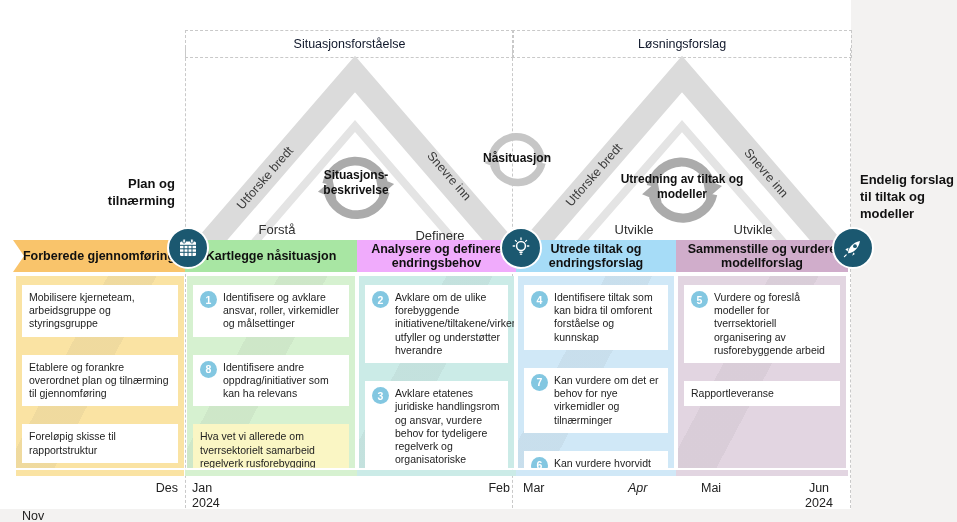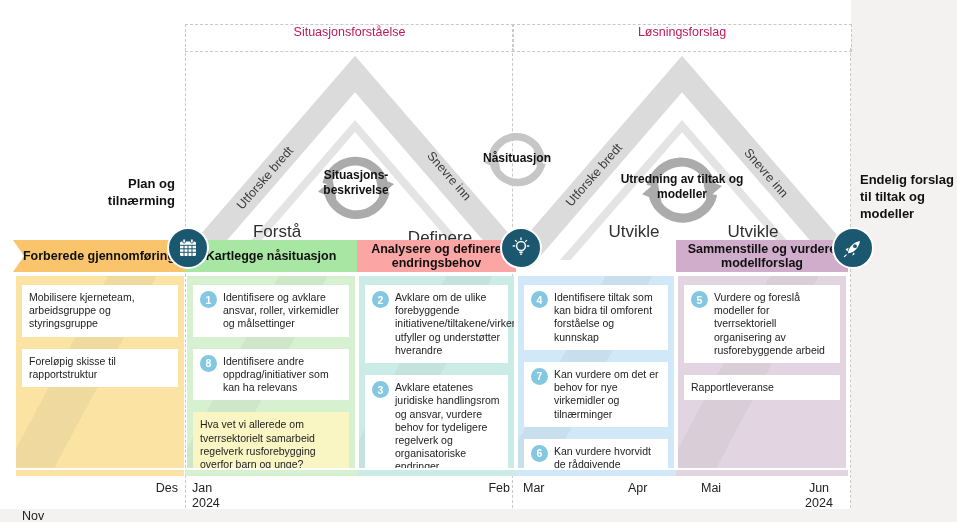--- a/index.html
+++ b/index.html
@@ -2,36 +2,36 @@
 <html><head>
 <meta charset="utf-8">
 <style>
   html,body{margin:0;padding:0;background:#fff;}
   .stage{position:relative;width:957px;height:522px;overflow:hidden;background:#ffffff;
          font-family:"Liberation Sans",sans-serif;color:#1a1a1a;}
   .abs{position:absolute;}
   .gray-right{left:851px;top:0;width:106px;height:509px;background:#f3f2f1;}
   .gray-bottom{left:0;top:509px;width:957px;height:13px;background:#f3f2f1;}
   .vdash{width:0;border-left:1px dashed #c9c9c9;}
-  .phase-box{top:24px;height:26px;border:1px dashed #c9c9c9;display:flex;justify-content:center;
-             font-size:12.5px;color:#be185d;}
+  .phase-box{top:30px;height:26px;border:1px dashed #c9c9c9;display:flex;align-items:center;justify-content:center;
+             font-size:12.5px;color:#0f172a;}
   .ctr{position:absolute;transform:translate(-50%,0);white-space:nowrap;}
   .rot{position:absolute;transform:translate(-50%,-50%) rotate(-49deg);font-size:12.5px;color:#3a3a3a;white-space:nowrap;}
   .rot.r{transform:translate(-50%,-50%) rotate(49deg);}
   .loop-label{position:absolute;transform:translate(-50%,0);text-align:center;font-weight:bold;font-size:12px;color:#111;line-height:1.25;}
-  .stageword{font-size:17px;color:#2f2f2f;}
+  .stageword{font-size:13px;color:#2f2f2f;}
   .side-label{font-weight:bold;font-size:13px;line-height:1.3;color:#111;}
   .band{top:240px;height:32px;display:flex;align-items:center;justify-content:center;text-align:center;
         font-weight:bold;font-size:12.5px;line-height:1.15;color:#101010;}
   .b1{background:#F9C46B;clip-path:polygon(0 0,100% 0,100% 100%,0 100%,11px 50%);}
   .b2{background:#A8E6A3;}
-  .b3{background:#fca5a5;}
+  .b3{background:#f0abfc;}
   .b4{background:#A6DCF7;}
   .b5{background:#D0ADCB;}
-  .p{top:276px;height:192px;box-sizing:border-box;padding:9px 6px;display:flex;flex-direction:column;gap:12px;overflow:hidden;}
+  .p{top:276px;height:192px;box-sizing:border-box;padding:9px 6px;display:flex;flex-direction:column;gap:18px;overflow:hidden;}
   .p::before{content:"";position:absolute;inset:0;pointer-events:none;
              background:linear-gradient(118deg,transparent 34%,rgba(100,100,100,0.07) 34%,rgba(100,100,100,0.07) 52%,transparent 52%);}
   .p1{background:#FAE3A3;}
   .p2{background:#D6F1D0;}
   .p3{background:#CBEBE7;}
   .p4{background:#D0E8F7;}
   .p5{background:#E2D5E1;}
   .task{position:relative;z-index:1;background:#fff;padding:6px 7px;display:flex;gap:6px;align-items:flex-start;}
   .task.hl{background:#FAF6C4;}
   .task-text{font-size:10.5px;line-height:1.26;color:#222;}
@@ -110,20 +110,23 @@
 
   <div class="abs band b1" style="left:13px;width:172px;">
     <span>Forberede gjennomføring</span>
   </div>
   <div class="abs band b2" style="left:185px;width:172px;">
     <span>Kartlegge nåsituasjon</span>
   </div>
   <div class="abs band b3" style="left:357px;width:159px;padding:0 8px;box-sizing:border-box;">
     <span>Analysere og definere endringsbehov</span>
   </div>
+  <div class="abs band b4" style="left:516px;width:160px;padding:0 14px;box-sizing:border-box;">
+    <span>Utrede tiltak og endringsforslag</span>
+  </div>
   <div class="abs band b5" style="left:676px;width:172px;padding:0 8px;box-sizing:border-box;">
     <span>Sammenstille og vurdere modellforslag</span>
   </div>
 
   <div class="abs icon-circle" style="left:167px;top:227px;">
     <svg width="24" height="24" viewBox="0 0 24 24">
       <rect x="4" y="5.5" width="16" height="14.5" rx="1.5" fill="#fff"></rect>
       <rect x="6.8" y="3" width="2.6" height="4" rx="1" fill="#fff" stroke="#1B5870" stroke-width="0.9"></rect>
       <rect x="14.6" y="3" width="2.6" height="4" rx="1" fill="#fff" stroke="#1B5870" stroke-width="0.9"></rect>
       <g stroke="#1B5870" stroke-width="1">
@@ -160,20 +163,23 @@
         <line x1="5.2" y1="18.9" x2="3.4" y2="20.7"></line>
       </g>
     </svg>
   </div>
 
   <div class="abs p p1" style="left:16px;width:168px;">
     <div class="task">
       <span class="task-text">Mobilisere kjerneteam, arbeidsgruppe og styringsgruppe</span>
     </div>
     <div class="task">
+      <span class="task-text">Etablere og forankre overordnet plan og tilnærming til gjennomføring</span>
+    </div>
+    <div class="task">
       <span class="task-text">Foreløpig skisse til rapportstruktur</span>
     </div>
   </div>
 
   <div class="abs p p2" style="left:187px;width:168px;">
     <div class="task">
       <span class="badge">1</span>
       <span class="task-text">Identifisere og avklare ansvar, roller, virkemidler og målsettinger</span>
     </div>
     <div class="task">
@@ -238,21 +244,21 @@
   <div class="abs month" style="left:192px;">
     <span>Jan</span>
     <span class="yr">2024</span>
   </div>
   <div class="abs month" style="left:470px;width:40px;text-align:right;">
     <span>Feb</span>
   </div>
   <div class="abs month" style="left:523px;">
     <span>Mar</span>
   </div>
-  <div class="abs month" style="left:628px;">
+  <div class="abs month" style="left:628px;font-style:italic;">
     <span>Apr</span>
   </div>
   <div class="abs month" style="left:701px;">
     <span>Mai</span>
   </div>
   <div class="abs month" style="left:795px;width:48px;text-align:center;">
     <span>Jun</span>
     <span class="yr">2024</span>
   </div>
 

